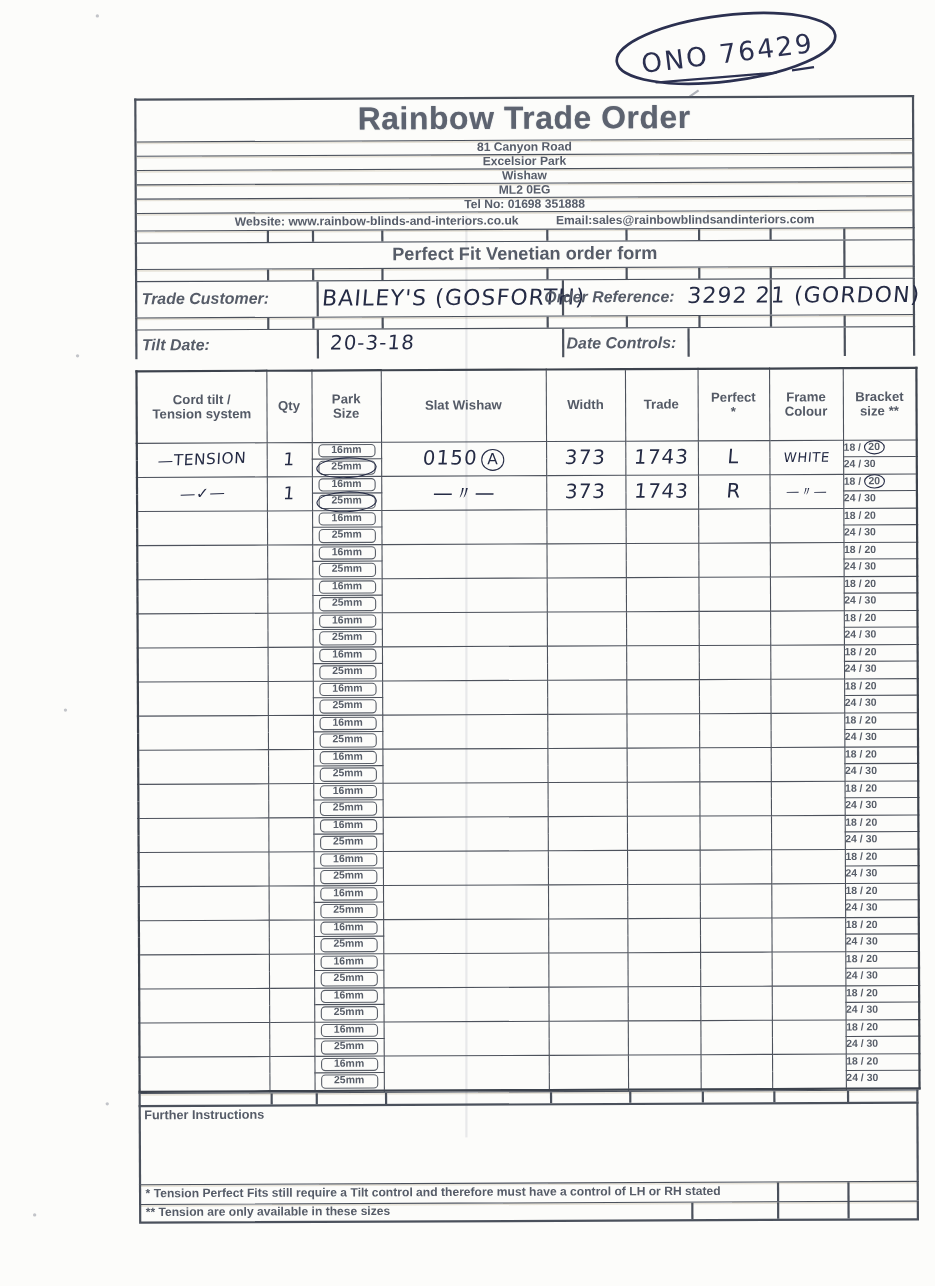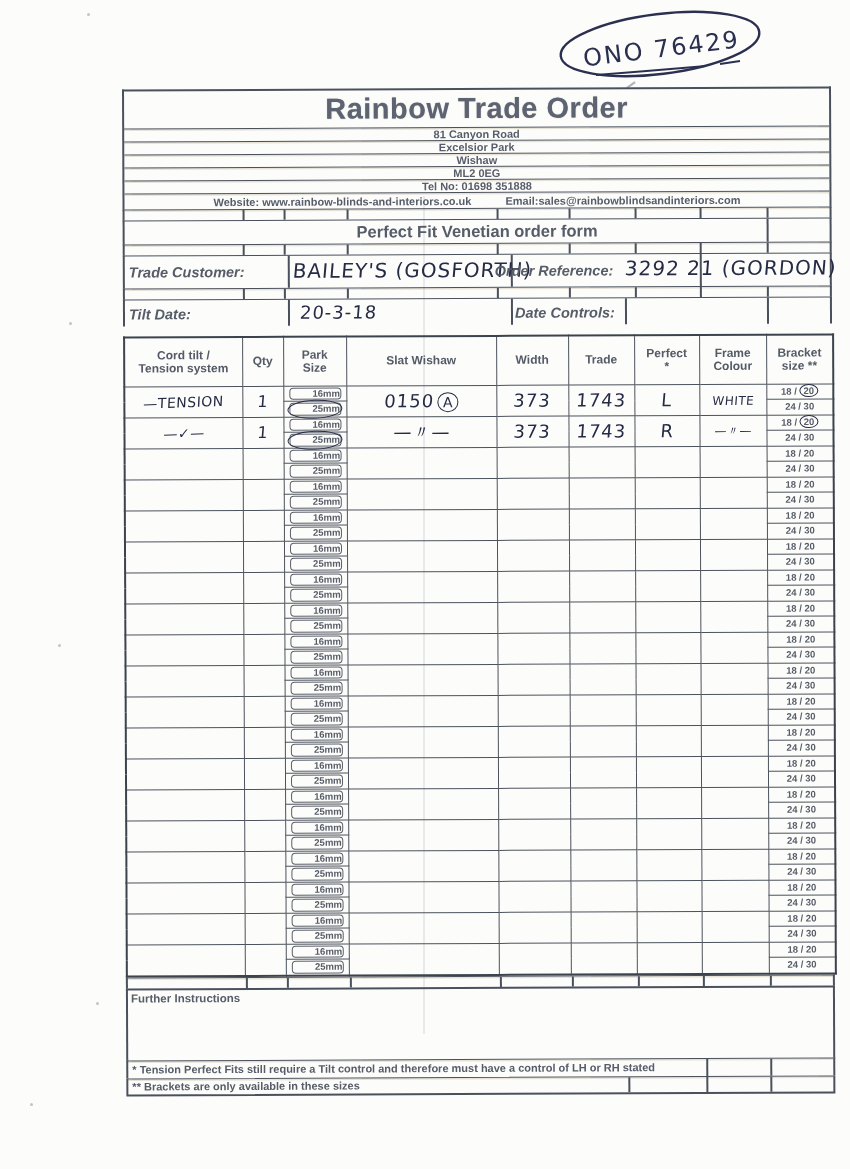--- a/index.html
+++ b/index.html
@@ -62,28 +62,28 @@
   .hw-xl{font-size:20px;}
   .hw-lg{font-size:18px;}
   .hw-md{font-size:16px;}
   .hw-sm{font-size:12px;letter-spacing:.5px;}
   .hw-cord{font-size:14px;transform:skewX(-5deg) rotate(-2deg);letter-spacing:.5px;}
 
   
   table.order{border-collapse:collapse;table-layout:fixed;width:709px;margin-top:10px;
     border:2.2px solid var(--linedark);}
   table.order th,table.order td{border:1.4px solid #4d525c;box-sizing:border-box;}
-  table.order th{height:49px;font-size:12px;font-weight:700;color:#545a66;
+  table.order th{height:65px;font-size:12px;font-weight:700;color:#545a66;
     white-space:pre-line;line-height:13px;text-align:center;vertical-align:middle;}
   table.order tbody tr{height:13px;}
   td.pair{text-align:center;vertical-align:middle;padding:0;overflow:visible;}
   td.slat{padding:0;position:relative;overflow:visible;}
   .slat-box{margin:1px 5px;border:1.2px solid #5a5f68;border-radius:4px;
-    font-size:9.5px;font-weight:700;color:#575d68;text-align:right;line-height:10.5px;}
-  td.bracket{font-size:9.5px;font-weight:700;color:#575d68;text-align:center;padding:0;
+    font-size:9.5px;font-weight:700;color:#575d68;text-align:center;line-height:10.5px;}
+  td.bracket{font-size:9.5px;font-weight:700;color:#575d68;padding:0;
     line-height:12px;overflow:visible;white-space:nowrap;}
 
   .ring{position:absolute;left:3px;top:-2px;width:53px;height:17px;
     border:1.8px solid var(--ink);border-radius:50%;transform:rotate(-2deg);pointer-events:none;}
   .circ-inline{display:inline-block;border:1.7px solid var(--ink);border-radius:50%;}
   .circA{padding:1px 5px;font-size:14px;margin-left:3px;font-family:"DejaVu Sans",sans-serif;color:var(--ink);}
   .circ20{padding:0 3px;line-height:11px;transform:translateY(-0.5px);}
 
   .fi-area{height:72px;border-top:2px solid var(--line);position:relative;
     font-size:11.5px;font-weight:700;color:#565c68;}
@@ -598,20 +598,20 @@
     <div class="sec fi-area">
       <span class="fi-label">Further Instructions</span>
     </div>
 
     <div class="sec fn-row">
       <span>* Tension Perfect Fits still require a Tilt control and therefore must have a control of LH or RH stated</span>
       <i class="vtick" style="left:578px"></i>
       <i class="vtick" style="left:642px"></i>
     </div>
     <div class="sec fn-row fn-last">
-      <span>** Brackets are only available in these sizes</span>
+      <span>** Tension are only available in these sizes</span>
       <i class="vtick" style="left:500px"></i>
       <i class="vtick" style="left:578px"></i>
       <i class="vtick" style="left:642px"></i>
     </div>
 
   </div>
 </div>
 
 </body></html>

